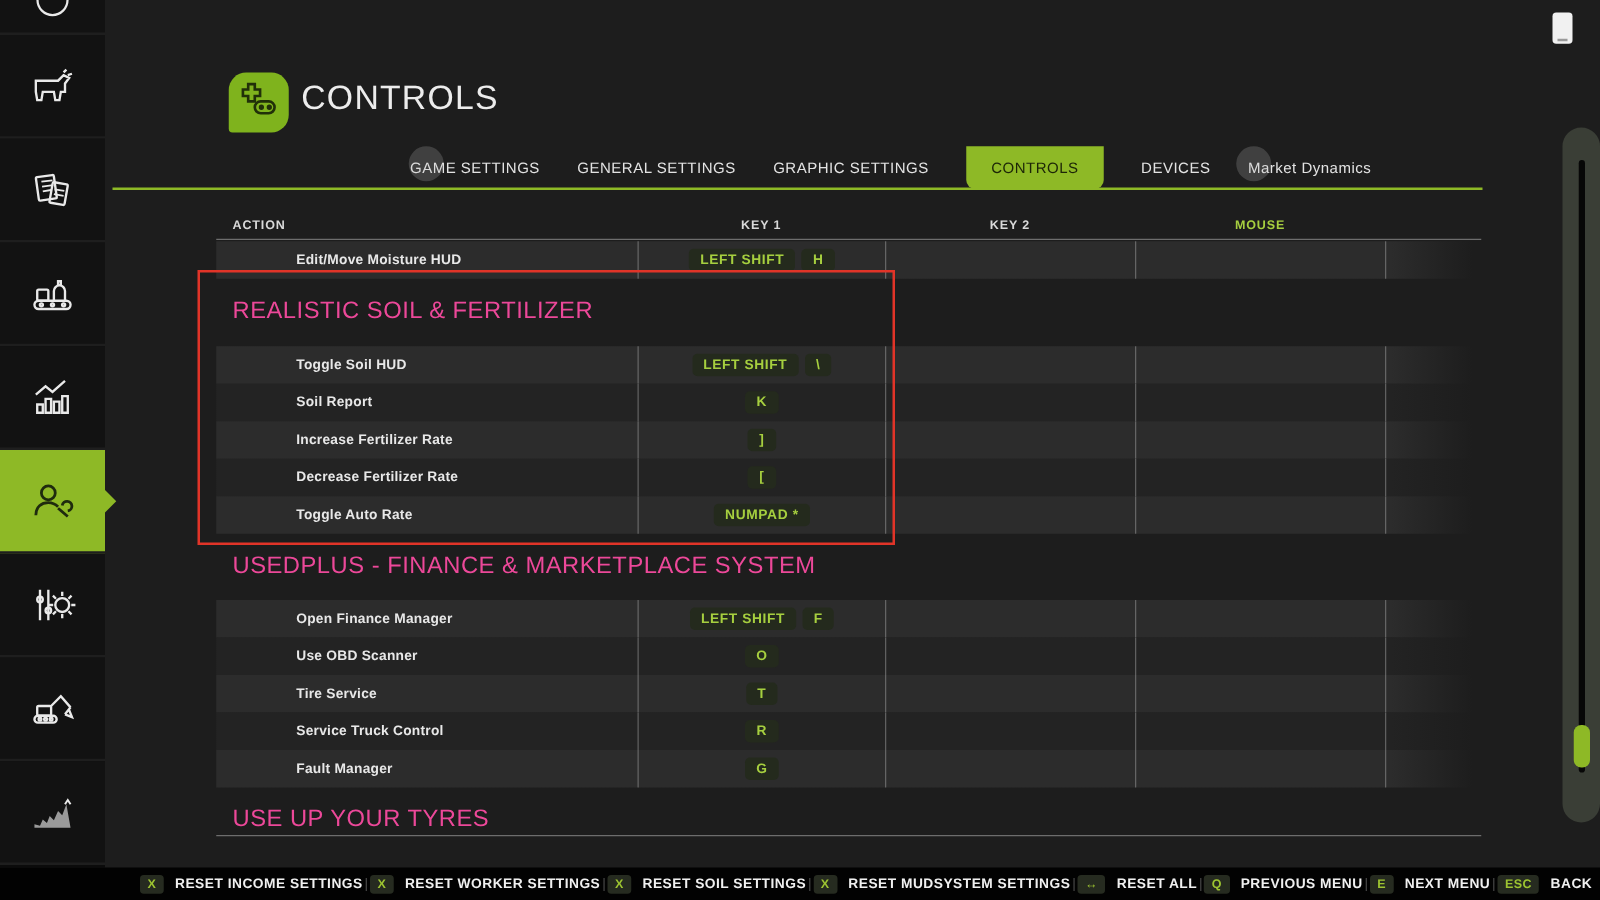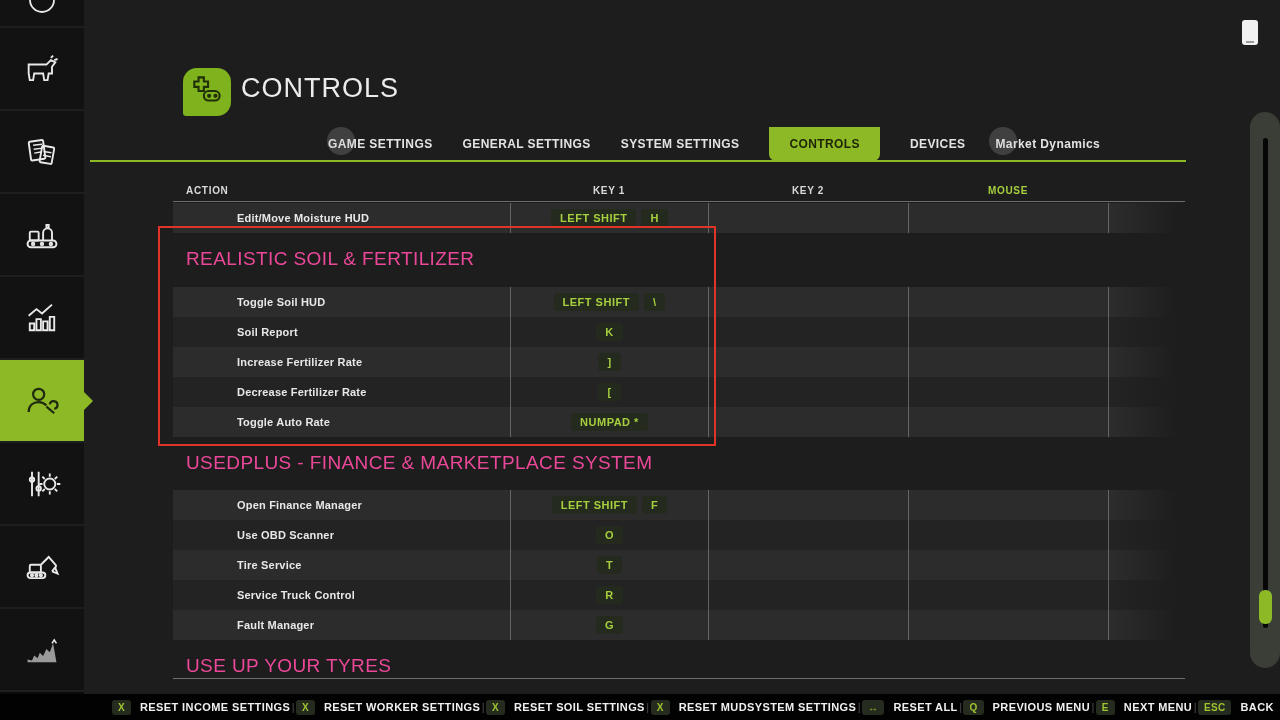--- a/index.html
+++ b/index.html
@@ -11,29 +11,29 @@
   .sidebar { position:absolute; left:0; top:0; width:84px; height:694px; background:#0b0b0b; }
   .side-cell { position:relative; width:84px; height:83px; background:#121212;
     border-bottom:2px solid #1e1e1e; display:flex; align-items:center; justify-content:center; }
   .side-cell.first { height:28px; overflow:hidden; }
   .side-cell.active { background:#8eb926; }
   .side-cell.active::after { content:''; position:absolute; right:-9px; top:50%; margin-top:-9px;
     border-left:9px solid #8eb926; border-top:9px solid transparent; border-bottom:9px solid transparent; }
   .side-cell svg { display:block; }
 
   
-  .main { position:absolute; left:84px; top:0; width:1196px; height:694px;margin-top:10px; }
+  .main { position:absolute; left:84px; top:0; width:1196px; height:694px; }
 
   .app-icon { position:absolute; left:99px; top:58px; width:48px; height:48px;
     background:#7fb31d; border-radius:14px 14px 14px 3px; display:flex; align-items:center; justify-content:center; }
   .page-title { position:absolute; left:157px; top:63px; font-size:27px; color:#ececec;
     letter-spacing:1px; font-weight:500; }
 
   .tabs { position:absolute; left:244px; top:117px; height:34px; display:flex; align-items:stretch; gap:30px; }
-  .tab { display:flex; align-items:center; font-size:12px; font-weight:bold; color:#e3e3e3;
+  .tab { display:flex; align-items:center; font-size:12px; font-weight:normal; color:#e3e3e3;
     letter-spacing:.4px; cursor:default; }
   .tab.active { background:#8eb926; color:#1c2507; padding:0 20px; border-radius:0 0 7px 7px; }
   .tab-underline { position:absolute; left:6px; top:150px; width:1096px; height:2px; background:#8eb926; }
   .cursor-dot { position:absolute; width:28px; height:28px; border-radius:50%;
     background:rgba(190,190,190,.22); top:117px; }
   .cursor-dot.c1 { left:243px; } .cursor-dot.c2 { left:905px; }
 
   
   .grid { display:grid; grid-template-columns:337px 198px 200px 200px 77px; width:1012px; }
   .thead { position:absolute; left:89px; top:171px; height:19px; align-items:center;
@@ -184,21 +184,21 @@
           <rect x="15" y="19" width="15" height="9" rx="4.5"></rect>
           <circle cx="20" cy="23.5" r="1" fill="#213009"></circle>
             <circle cx="26" cy="23.5" r="1" fill="#213009"></circle>
         </svg></span>
     </div>
     <div class="page-title">CONTROLS</div>
 
     <div class="tabs">
         <div class="tab">GAME SETTINGS</div>
         <div class="tab">GENERAL SETTINGS</div>
-        <div class="tab">SYSTEM SETTINGS</div>
+        <div class="tab">GRAPHIC SETTINGS</div>
         <div class="tab active">CONTROLS</div>
         <div class="tab">DEVICES</div>
         <div class="tab">Market Dynamics</div>
       </div>
     <div class="tab-underline"></div>
     <div class="cursor-dot c1"></div>
     <div class="cursor-dot c2"></div>
 
     <div class="thead grid">
       <div class="hl">ACTION</div>

